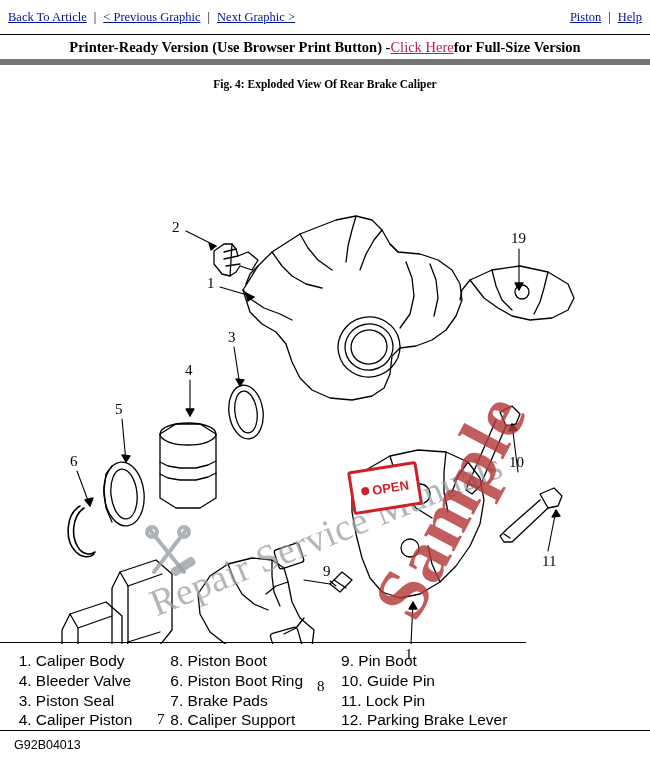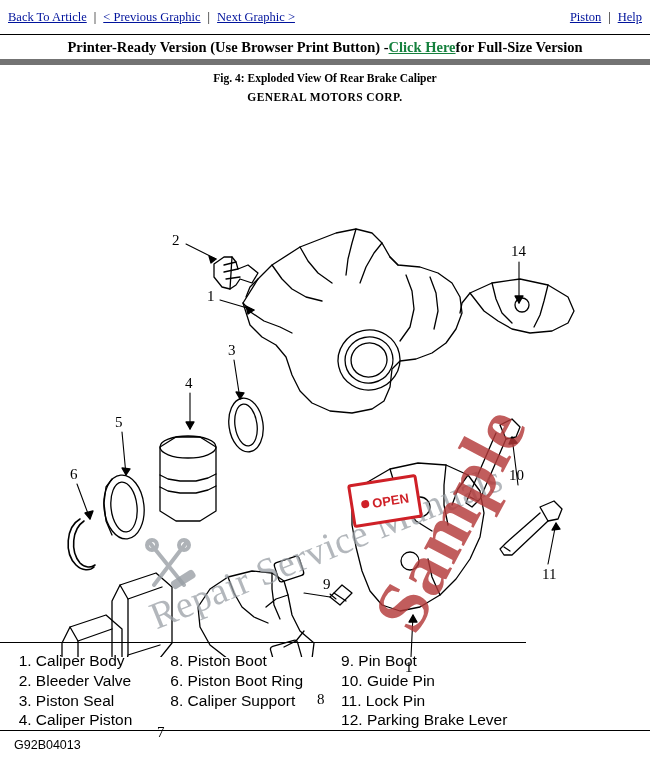--- a/index.html
+++ b/index.html
@@ -60,32 +60,32 @@
     height: 24px;
     border-bottom: 6px solid #737373;
     display: flex;
     align-items: center;
     justify-content: center;
     font-weight: bold;
     font-size: 14.5px;
     white-space: nowrap;
   }
   .printer-bar .hl {
-    color: #15803d;
+    color: #be185d;
     text-decoration: underline;
     cursor: pointer;
-    font-weight: bold;
+    font-weight: normal;
   }
 
   
   .fig-caption {
     text-align: center;
     font-size: 11.5px;
     font-weight: bold;
-    margin-top: 7px;
+    margin-top: 13px;
     letter-spacing: 0px;
   }
   .fig-company {
     text-align: center;
     font-size: 11.5px;
     font-weight: bold;
     margin-top: 7px;
     letter-spacing: 0.4px;
   }
 
@@ -223,21 +223,20 @@
     </div>
   </div>
 
   <div class="printer-bar">
     <span>Printer-Ready Version (Use Browser Print Button) - </span>
       <span class="hl">Click Here</span>
       <span> for Full-Size Version</span>
   </div>
 
   <div class="fig-caption">Fig. 4: Exploded View Of Rear Brake Caliper</div>
-  <div class="fig-company">GENERAL MOTORS CORP.</div>
 
   <div class="drawing">
 
     <svg width="650" height="550" viewBox="0 0 650 550">
       <g fill="none" stroke="#000" stroke-width="1.3" stroke-linejoin="round" stroke-linecap="round">
 
         <path d="M243,196 L258,172 L272,158 L300,140 L336,126 L356,122 L372,126 L382,136
                  L390,150 L398,158 L420,160 L438,166 L452,176 L460,190 L462,206
                  L456,222 L446,236 L432,246 L416,252 L400,254 L392,262 L390,280
                  L384,294 L372,302 L352,306 L330,304 L312,296 L300,284 L292,268
@@ -368,44 +367,45 @@
         <circle cx="12" cy="10" r="5"></circle>
         <circle cx="44" cy="10" r="5"></circle>
       </g>
       <g fill="#9aa0a6" opacity="0.8">
         <rect x="30" y="40" width="26" height="9" rx="3" transform="rotate(-32 43 44)"></rect>
       </g>
     </svg>
 
     <div class="callout" style="left:172px; top:125px;">2</div>
     <div class="callout" style="left:207px; top:181px;">1</div>
-    <div class="callout" style="left:511px; top:136px;">14</div>
+    <div class="callout" style="left:511px; top:136px;">19</div>
     <div class="callout" style="left:228px; top:235px;">3</div>
     <div class="callout" style="left:185px; top:268px;">4</div>
     <div class="callout" style="left:115px; top:307px;">5</div>
     <div class="callout" style="left:70px;  top:359px;">6</div>
     <div class="callout" style="left:509px; top:360px;">10</div>
     <div class="callout" style="left:542px; top:459px;text-align:center;">11</div>
     <div class="callout" style="left:323px; top:469px;">9</div>
     <div class="callout" style="left:405px; top:552px;">1</div>
     <div class="callout" style="left:157px; top:617px;">7</div>
     <div class="callout" style="left:317px; top:584px;">8</div>
   </div>
 
   <div class="legend-wrap">
     <div class="legend">
       <div class="legend-col">
         <span class="legend-item">1. Caliper Body</span>
-        <span class="legend-item">2. Bleeder Valve</span>
+        <span class="legend-item">4. Bleeder Valve</span>
         <span class="legend-item">3. Piston Seal</span>
         <span class="legend-item">4. Caliper Piston</span>
       </div>
       <div class="legend-col">
         <span class="legend-item">8. Piston Boot</span>
         <span class="legend-item">6. Piston Boot Ring</span>
+        <span class="legend-item">7. Brake Pads</span>
         <span class="legend-item">8. Caliper Support</span>
       </div>
       <div class="legend-col">
         <span class="legend-item">9. Pin Boot</span>
         <span class="legend-item">10. Guide Pin</span>
         <span class="legend-item">11. Lock Pin</span>
         <span class="legend-item">12. Parking Brake Lever</span>
       </div>
     </div>
   </div>

